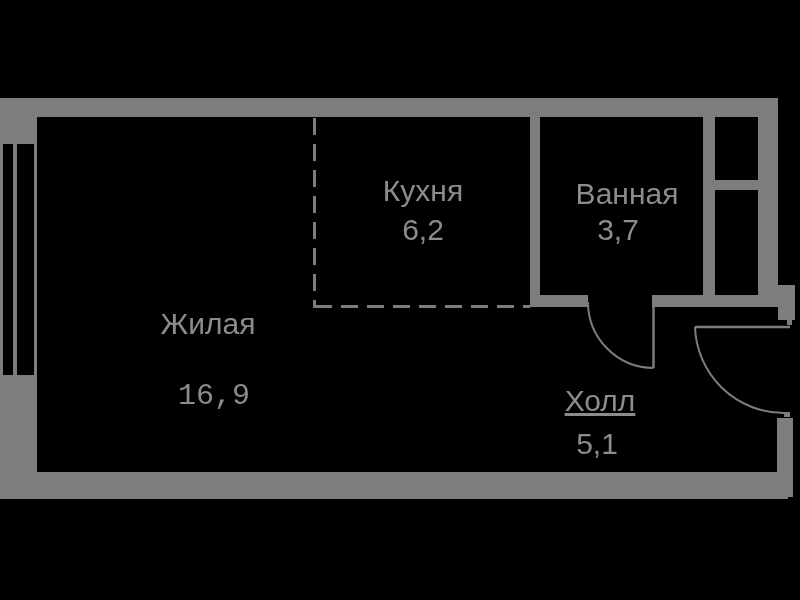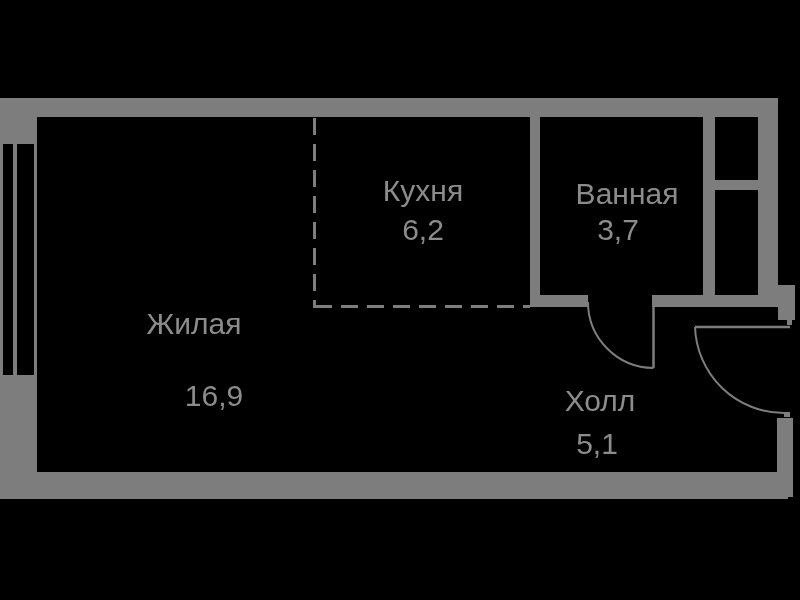--- a/index.html
+++ b/index.html
@@ -59,25 +59,25 @@
   <div class="dash-v" style="left:313px;top:118px;height:190px;"></div>
   <div class="dash-h" style="left:315px;top:305px;width:215px;"></div>
 
   <svg class="doors" width="800" height="600" viewBox="0 0 800 600">
     <line x1="653.5" y1="307" x2="653.5" y2="368" stroke="#7d7d7d" stroke-width="2.5"></line>
     <path d="M 588 302 A 66 66 0 0 0 653.5 368" fill="none" stroke="#7d7d7d" stroke-width="2"></path>
     <line x1="695" y1="327" x2="790" y2="327" stroke="#7d7d7d" stroke-width="2.5"></line>
     <path d="M 695 327 A 89 89 0 0 0 784 413" fill="none" stroke="#7d7d7d" stroke-width="2"></path>
   </svg>
 
-  <span class="label" style="left:194px;top:324px;">Жилая</span>
-  <span class="label" style="left:214px;top:396px;">16,9</span>
+  <span class="label" style="left:208px;top:324px;">Жилая</span>
+  <span class="label" style="left:214px;top:396px;font-family:Liberation Mono, monospace;">16,9</span>
 
   <span class="label" style="left:423px;top:191px;">Кухня</span>
   <span class="label" style="left:423px;top:230px;">6,2</span>
 
   <span class="label" style="left:621px;top:194px;margin-left:6px;">Ванная</span>
   <span class="label" style="left:618px;top:230px;">3,7</span>
 
-  <span class="label" style="left:600px;top:401px;">Холл</span>
+  <span class="label" style="left:600px;top:401px;text-decoration:underline;">Холл</span>
   <span class="label" style="left:597px;top:444px;text-align:right;">5,1</span>
 
 </div>
 
 </body></html>

